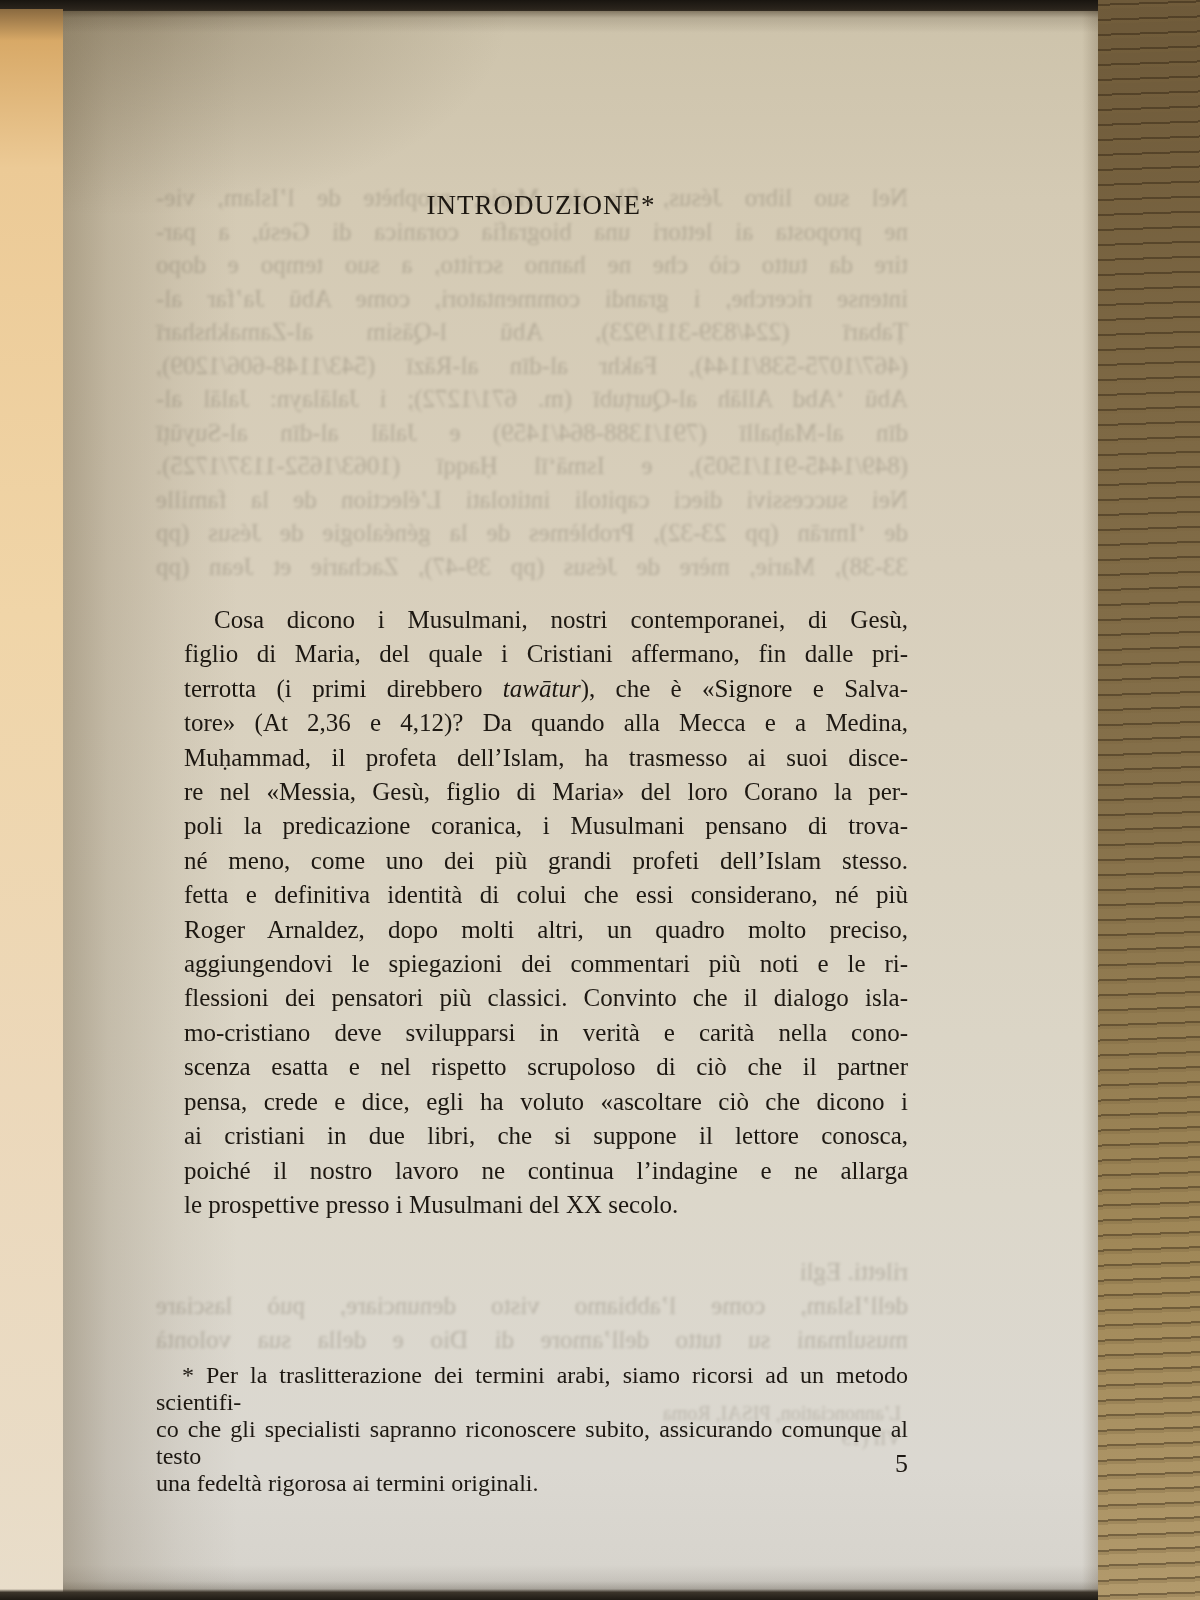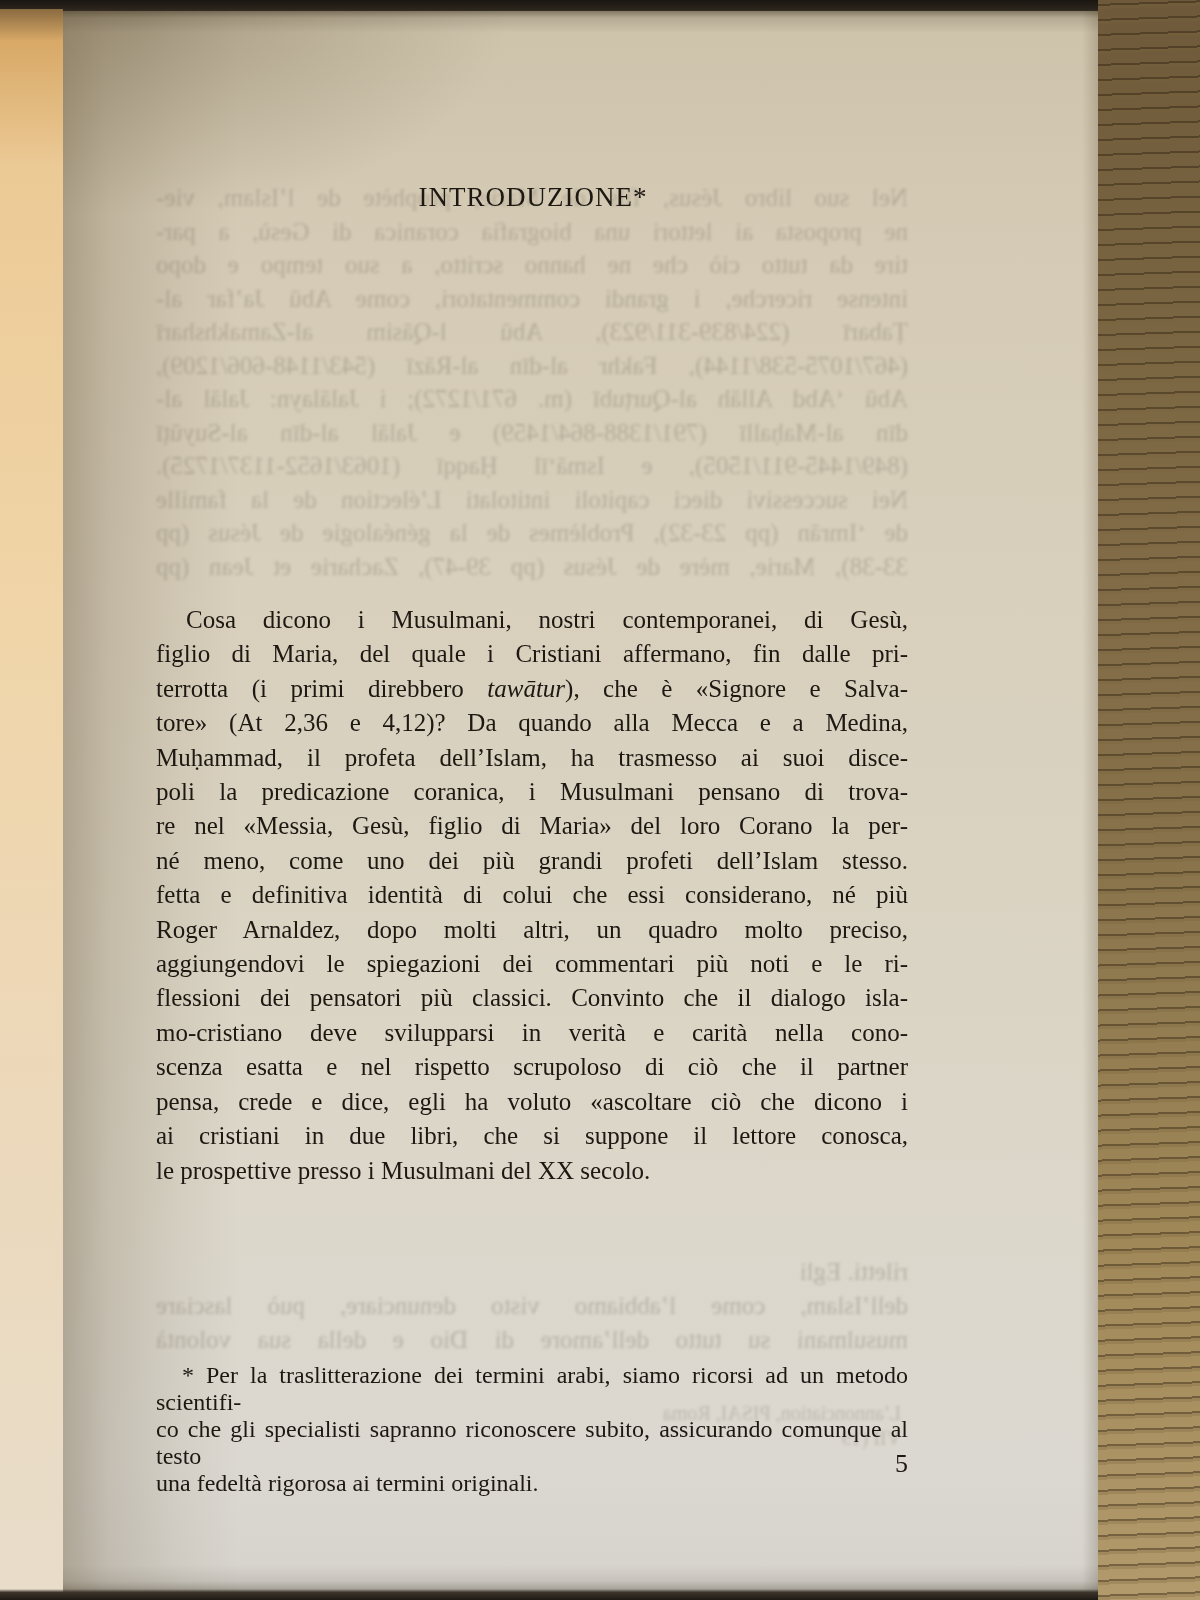--- a/index.html
+++ b/index.html
@@ -50,25 +50,25 @@
     filter:blur(1.4px);opacity:.32;color:#6f6757;
   }
   .ghost .line{text-align:justify;text-align-last:justify;}
   .ghost-top{left:93px;top:170px;width:752px;font-size:25px;line-height:33.5px;}
   .ghost-bottom{left:93px;top:1244px;width:752px;font-size:25px;line-height:34px;}
   .ghost-bottom .line:first-child{text-align-last:left;}
   .ghost-footnote{left:568px;top:1390px;width:270px;font-size:20px;line-height:25px;opacity:.28;}
   .ghost-footnote .line{text-align:left;text-align-last:left;}
   
   .title{
-    position:absolute;left:93px;top:169px;width:752px;margin:1px;
+    position:absolute;left:93px;top:169px;width:752px;margin:9px;
     font-size:27px;font-weight:normal;letter-spacing:1px;text-align:center;line-height:32px;
   }
   .body-text{position:absolute;left:93px;top:592px;width:752px;font-size:25px;line-height:34.4px;}
-  .body-text .line{text-align:justify;text-align-last:justify;}
+  .body-text .line{text-align:justify;text-align-last:justify;margin-left:28px;}
   .body-text .line:first-child{text-indent:30px;}
   .body-text .line:last-child{text-align-last:left;}
   .body-text .it{font-style:italic;}
   .footnote{position:absolute;left:93px;top:1351px;width:752px;font-size:24px;line-height:27px;}
   .footnote .line{text-align:justify;text-align-last:justify;}
   .footnote .line:first-child{text-indent:26px;}
   .footnote .line:last-child{text-align-last:left;}
   .pagenum{position:absolute;left:93px;top:1438px;width:752px;text-align:right;font-size:26px;}
 </style>
 </head>
@@ -104,31 +104,32 @@
       </div>
 
     <h1 class="title">INTRODUZIONE*</h1>
 
     <div class="body-text">
         <div class="line">Cosa dicono i Musulmani, nostri contemporanei, di Gesù,</div>
         <div class="line">figlio di Maria, del quale i Cristiani affermano, fin dalle pri-</div>
         <div class="line"><span>terrotta (i primi direbbero </span><span class="it">tawātur</span><span>), che è «Signore e Salva-</span></div>
         <div class="line">tore» (At 2,36 e 4,12)? Da quando alla Mecca e a Medina,</div>
         <div class="line">Muḥammad, il profeta dell’Islam, ha trasmesso ai suoi disce-</div>
+        <div class="line">re nel «Messia, Gesù, figlio di Maria» del loro Corano la per-</div>
         <div class="line">poli la predicazione coranica, i Musulmani pensano di trova-</div>
-        <div class="line">re nel «Messia, Gesù, figlio di Maria» del loro Corano la per-</div>
         <div class="line">né meno, come uno dei più grandi profeti dell’Islam stesso.</div>
         <div class="line">fetta e definitiva identità di colui che essi considerano, né più</div>
         <div class="line">Roger Arnaldez, dopo molti altri, un quadro molto preciso,</div>
         <div class="line">aggiungendovi le spiegazioni dei commentari più noti e le ri-</div>
         <div class="line">flessioni dei pensatori più classici. Convinto che il dialogo isla-</div>
         <div class="line">mo-cristiano deve svilupparsi in verità e carità nella cono-</div>
         <div class="line">scenza esatta e nel rispetto scrupoloso di ciò che il partner</div>
         <div class="line">pensa, crede e dice, egli ha voluto «ascoltare ciò che dicono i</div>
         <div class="line">ai cristiani in due libri, che si suppone il lettore conosca,</div>
+        <div class="line">poiché il nostro lavoro ne continua l’indagine e ne allarga</div>
         <div class="line">le prospettive presso i Musulmani del XX secolo.</div>
       </div>
 
     <div class="footnote">
         <div class="line">* Per la traslitterazione dei termini arabi, siamo ricorsi ad un metodo scientifi-</div>
         <div class="line">co che gli specialisti sapranno riconoscere subito, assicurando comunque al testo</div>
         <div class="line">una fedeltà rigorosa ai termini originali.</div>
       </div>
 
     <div class="pagenum">5</div>

